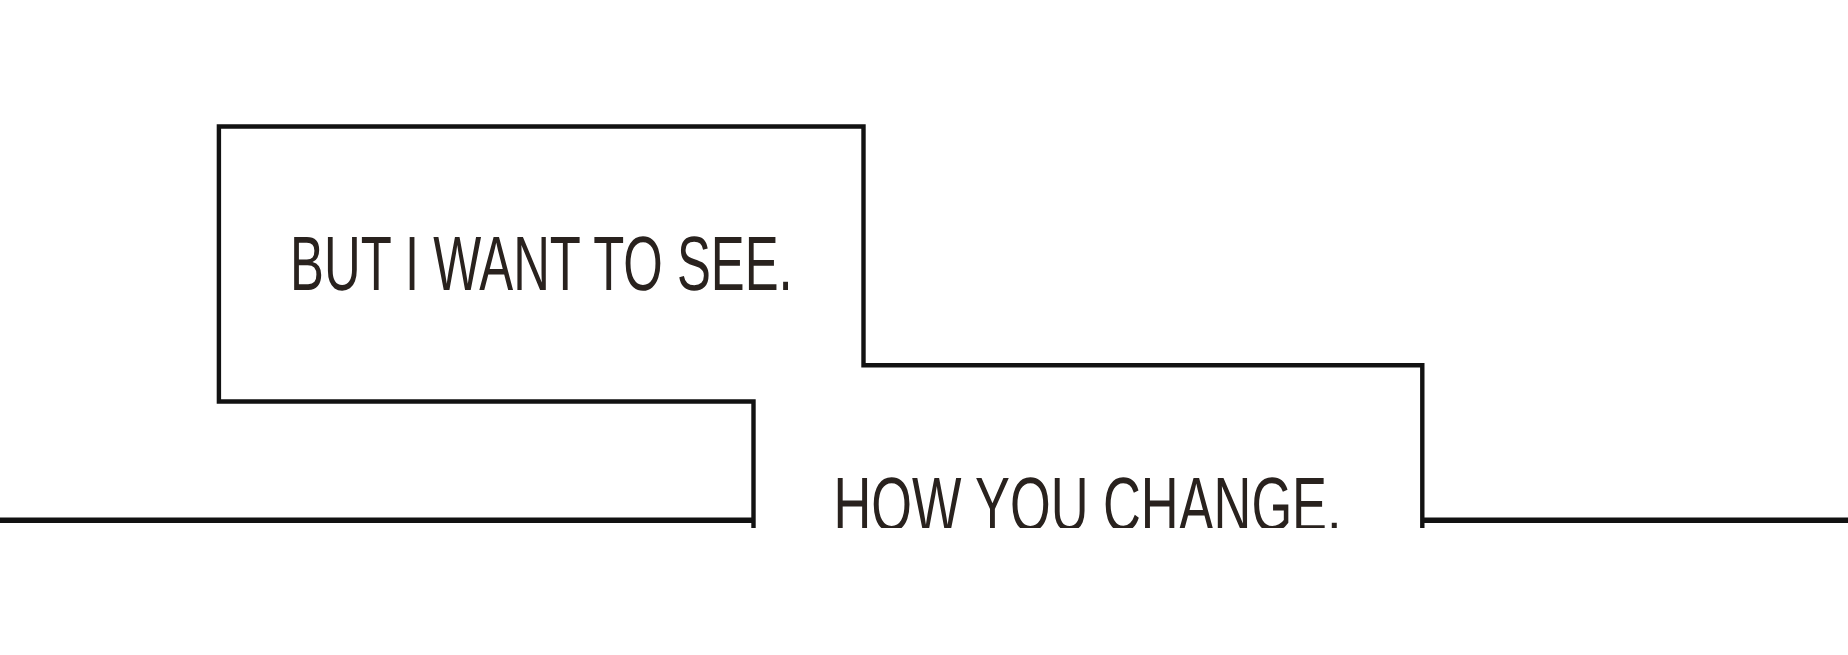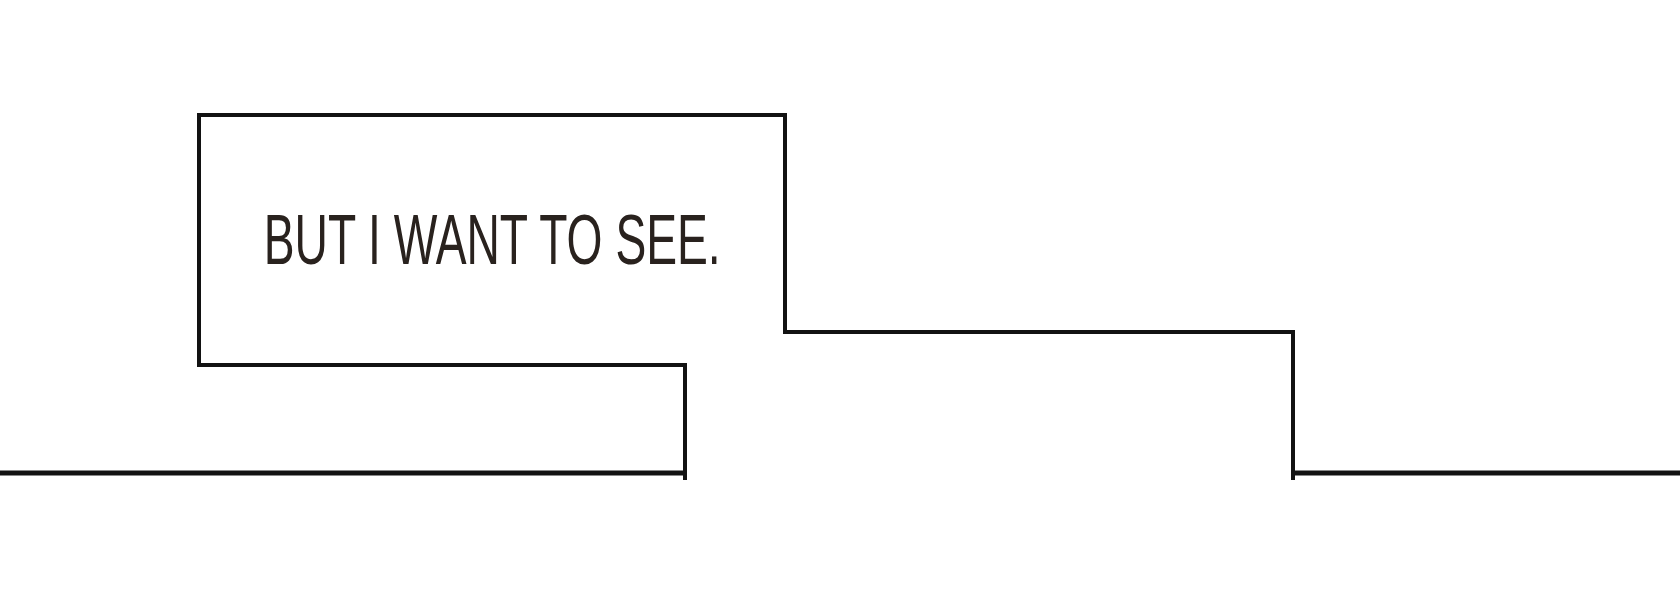--- a/index.html
+++ b/index.html
@@ -55,14 +55,17 @@
       <circle cx="681" cy="590.5" r="2.5" fill="#7a4a44"></circle>
     </g>
 
     <path d="M 199,115 L 785,115 L 785,332 L 1293,332 L 1293,586 L 685,586 L 685,365 L 199,365 Z" fill="#ffffff" stroke-width="4" stroke-linejoin="miter" stroke="#121212"></path>
   </svg>
 
   <div class="speech-box speech-box-1">
     <div class="speech-text t1">BUT I WANT TO SEE.</div>
   </div>
 
+  <div class="speech-box speech-box-2">
+    <div class="speech-text t2">HOW YOU CHANGE.</div>
+  </div>
 
 </div>
 
 </body></html>

